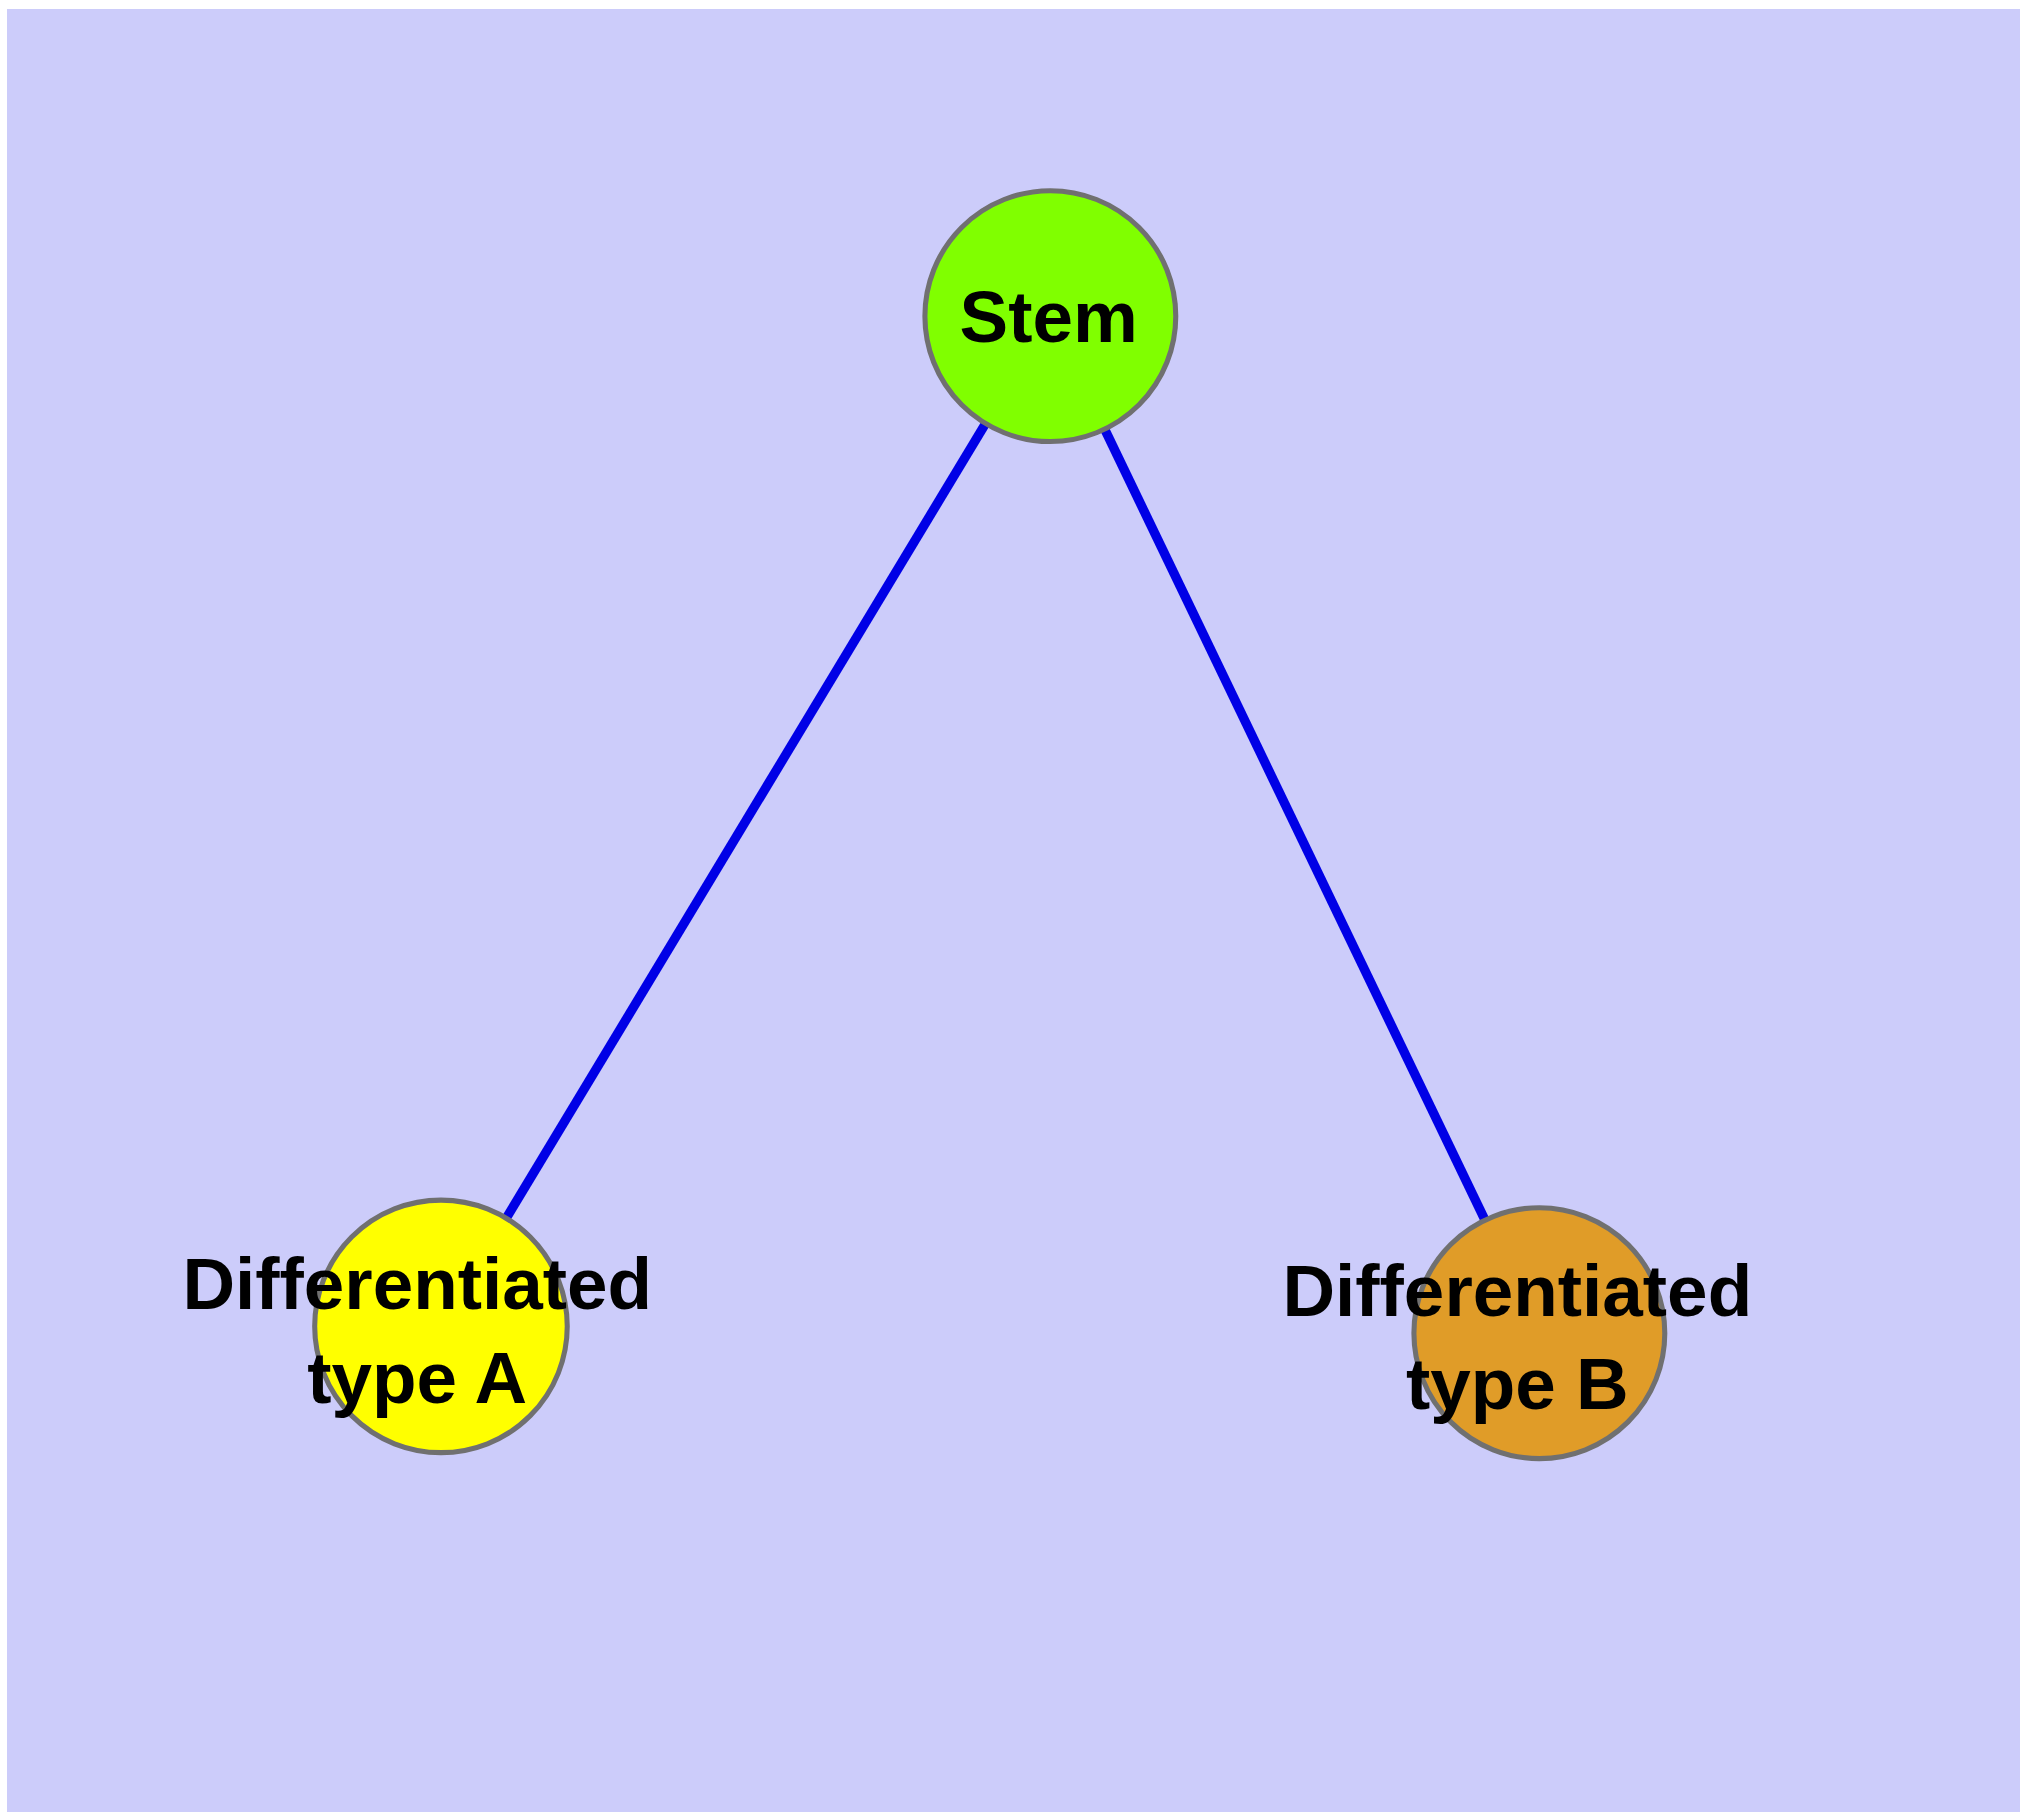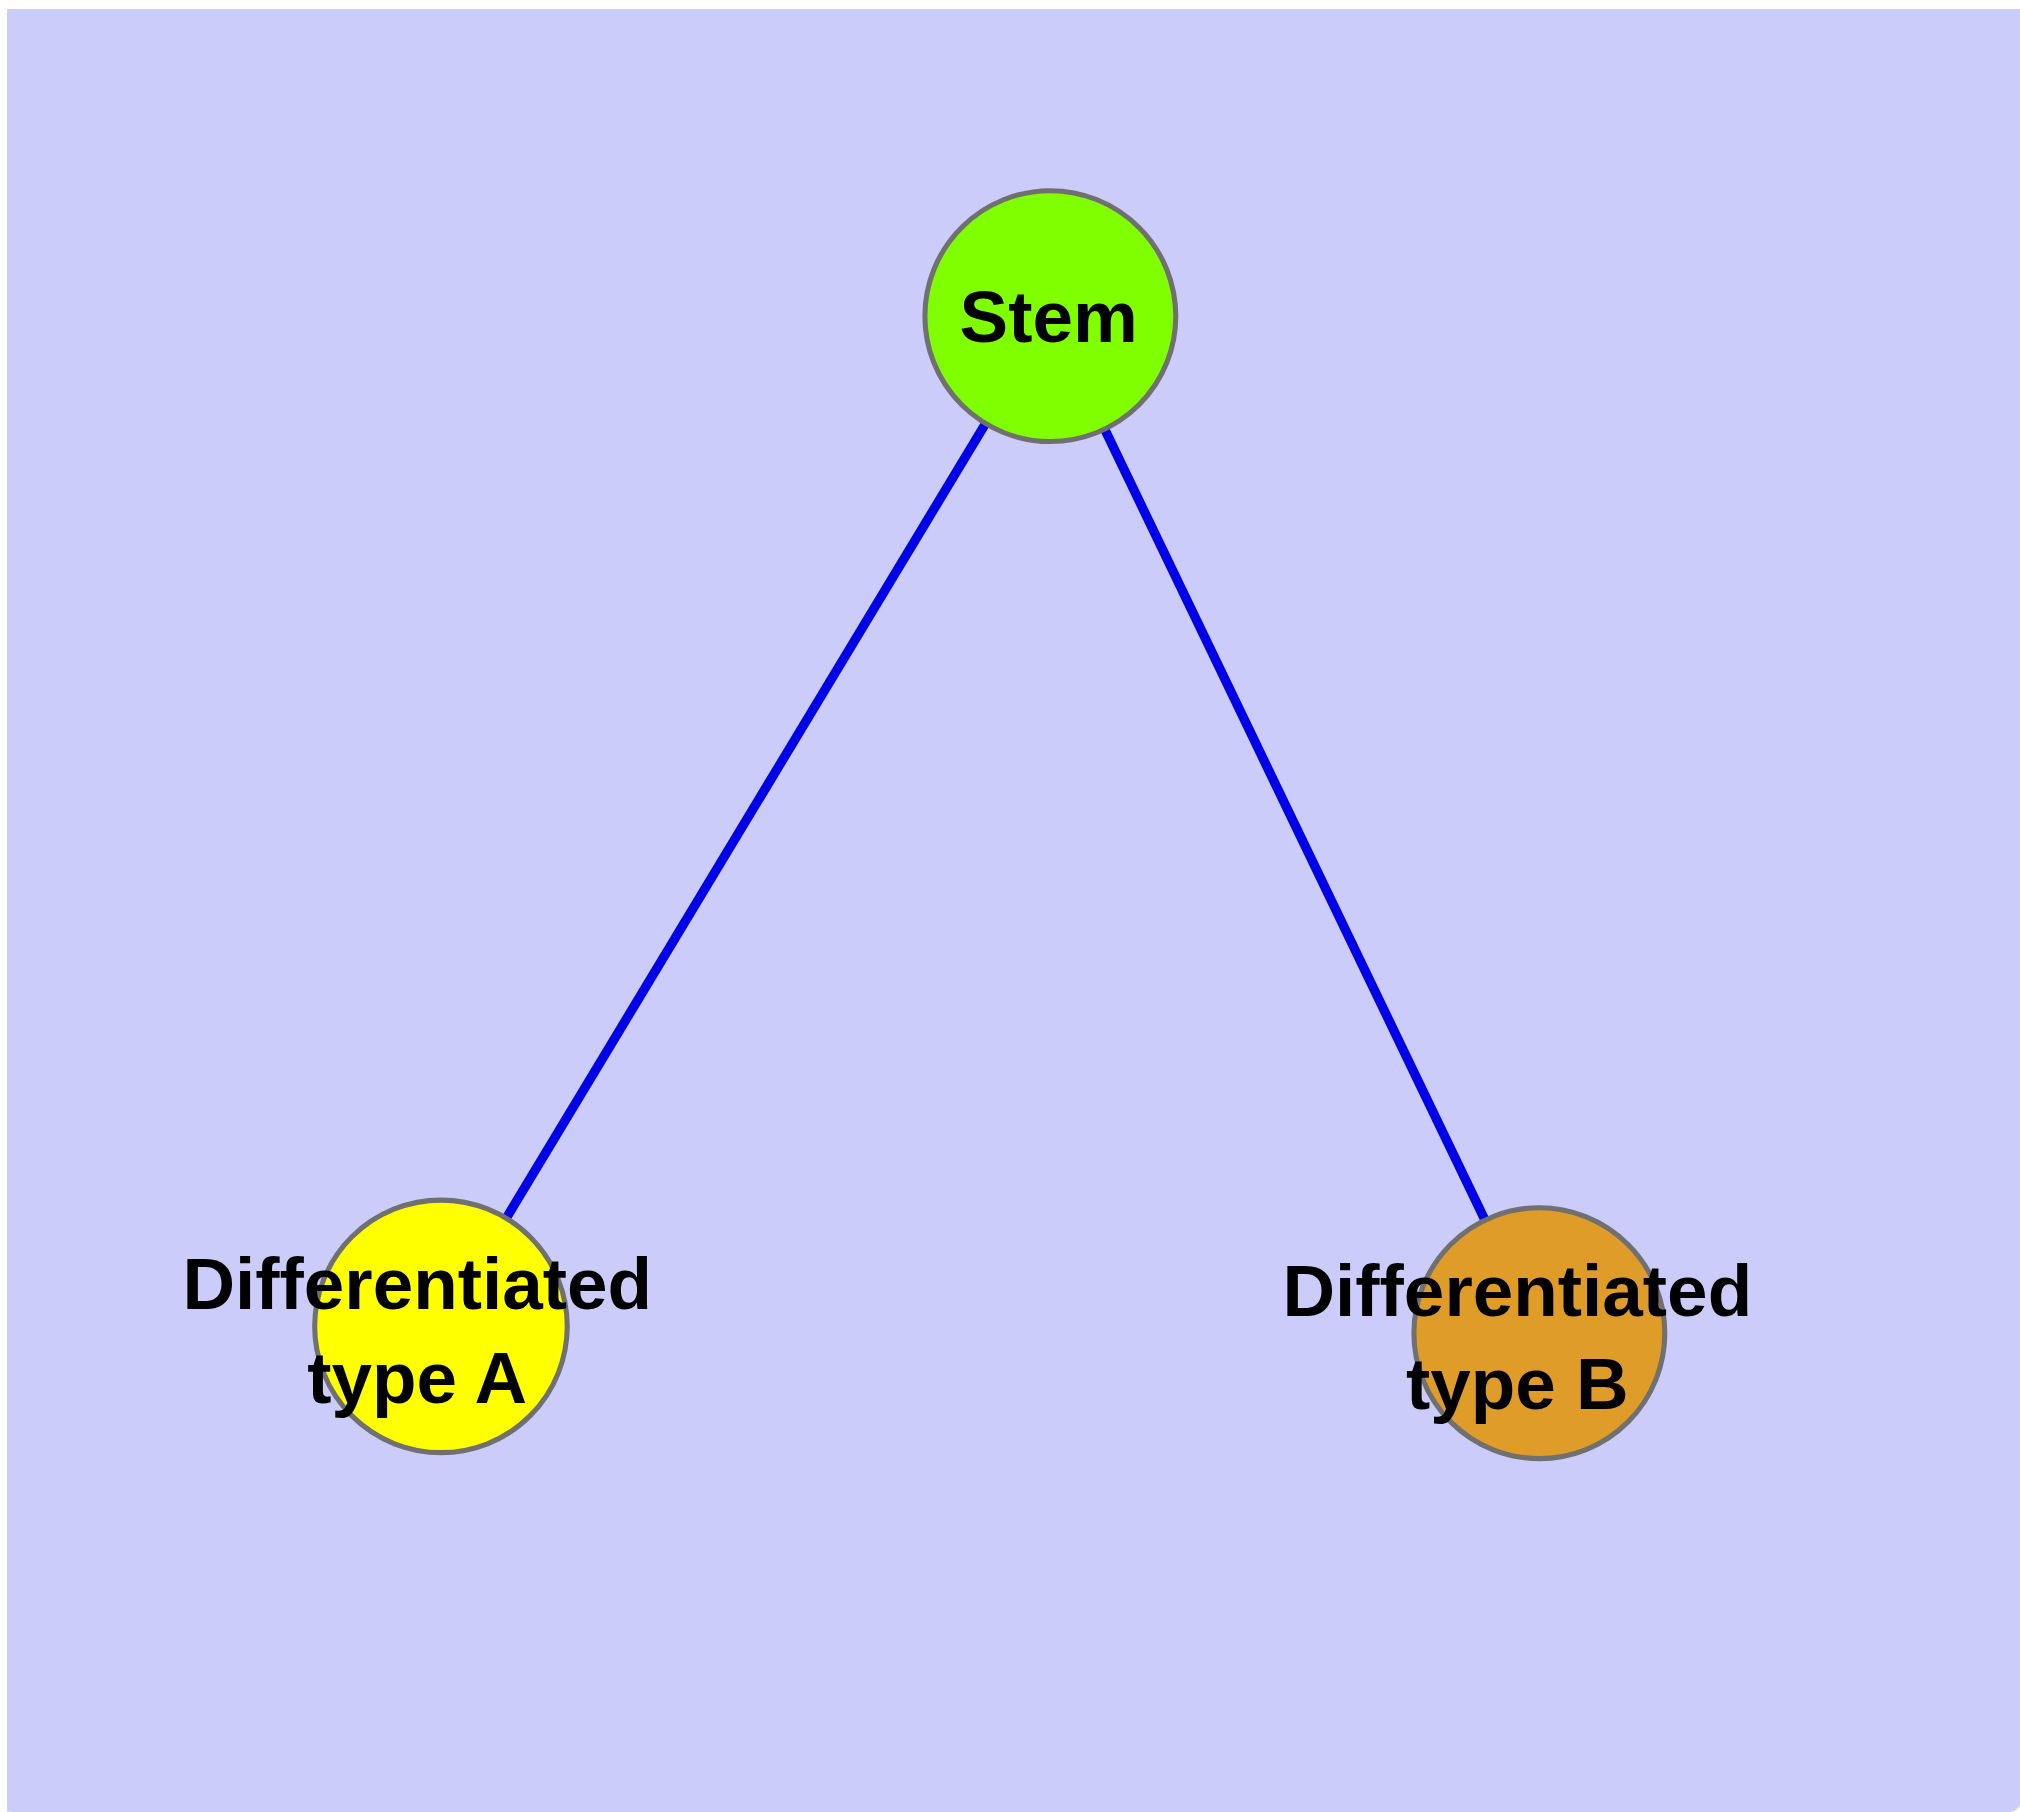--- a/index.html
+++ b/index.html
@@ -7,21 +7,20 @@
     padding: 0;
     background: #ffffff;
   }
   #canvas {
     position: relative;
     width: 2021px;
     height: 1812px;
     background: #ffffff;
     overflow: hidden;
     font-family: "Liberation Sans", sans-serif;
-    border-radius: 12px;
   }
   #plot-area {
     position: absolute;
     left: 6.8px;
     top: 9.3px;
     width: 2014px;
     height: 1803px;
     background: #ccccfa;
   }
   #graph-svg {

